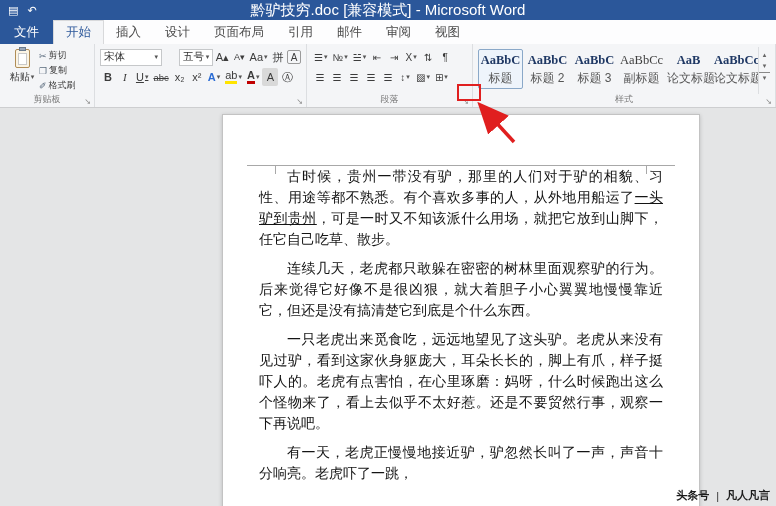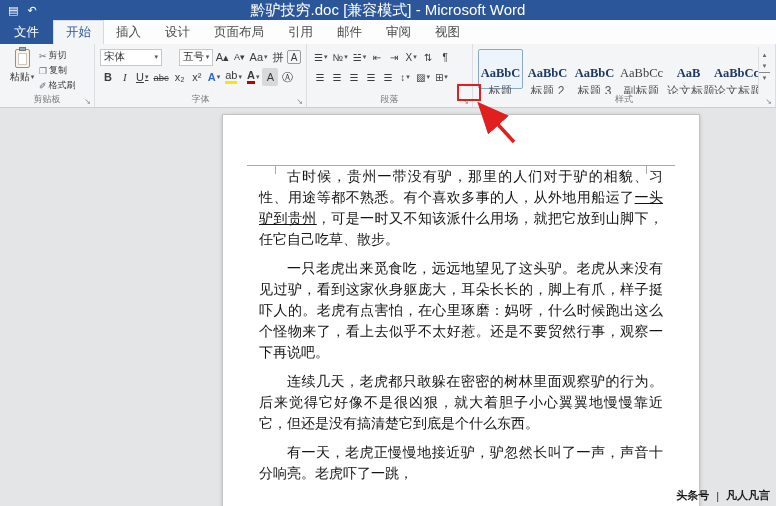--- a/index.html
+++ b/index.html
@@ -54,21 +54,21 @@
   .bar-r { border-bottom:3px solid #c00000; line-height:1; font-weight:700; }
   .b-shade { background:#d9d9d9; }
 
   
   .g-para { width:168px; }
   .g-para .rbtn { font-size:10px; }
 
   
   .g-styles { flex:1; display:flex; }
   .gallery { display:flex; gap:2px; padding-top:2px; overflow:hidden; flex:1; }
-  .style-item { width:45px; height:40px; text-align:center; padding-top:16px; border:1px solid transparent; border-radius:2px; flex:none; }
+  .style-item { width:45px; height:40px; text-align:center; padding-top:3px; border:1px solid transparent; border-radius:2px; flex:none; }
   .style-item.sel { border:1px solid #8aa8c8; background:#eef4fb; }
   .style-item .prev { font-size:12.5px; font-weight:700; color:#1f3864; line-height:14px; font-family:"Liberation Serif",serif; white-space:nowrap; }
   .style-item.reg .prev { font-weight:400; color:#404040; }
   .style-item .sname { font-size:12px; color:#555; margin-top:3px; white-space:nowrap; }
   .gal-scroll { width:12px; display:flex; flex-direction:column; justify-content:flex-start; gap:1px; padding-top:3px; border-left:1px solid #dcdee1; }
   .gal-scroll span { font-size:7px; color:#666; text-align:center; line-height:10px; }
   .gal-more { border-top:1px solid #888; }
 
   
   .doc-area { position:absolute; left:0; top:108px; width:776px; height:398px; background:#e4e5e6; overflow:hidden; }
@@ -178,21 +178,20 @@
           <span class="bar-y">ab</span>
           <span class="arr">▾</span>
         </div>
       <div class="rbtn">
           <span class="bar-r">A</span>
           <span class="arr">▾</span>
         </div>
       <div class="rbtn b-shade">A</div>
       <div class="rbtn">Ⓐ</div>
     </div>
-    <div class="glabel">字体</div>
     <span class="launcher">↘</span>
   </div>
 
   <div class="group g-para">
     <div class="row">
       <div class="rbtn">
           <span>☰</span>
           <span class="arr">▾</span>
         </div>
       <div class="rbtn">
@@ -272,22 +271,22 @@
   </div>
 </div>
 
 <div class="doc-area">
   <div class="page">
     <div class="hdr-rule">
         <i class="t1"></i>
         <i class="t2"></i>
       </div>
     <p class="doc-p"><span>古时候，贵州一带没有驴，那里的人们对于驴的相貌、习性、用途等都不熟悉。有个喜欢多事的人，从外地用船运了</span><span class="u">一头驴到贵州</span><span>，可是一时又不知该派什么用场，就把它放到山脚下，任它自己吃草、散步。</span></p>
+    <p class="doc-p">连续几天，老虎都只敢躲在密密的树林里面观察驴的行为。后来觉得它好像不是很凶狠，就大着胆子小心翼翼地慢慢靠近它，但还是没有搞清楚它到底是个什么东西。</p>
     <p class="doc-p">一只老虎出来觅食吃，远远地望见了这头驴。老虎从来没有见过驴，看到这家伙身躯庞大，耳朵长长的，脚上有爪，样子挺吓人的。老虎有点害怕，在心里琢磨：妈呀，什么时候跑出这么个怪物来了，看上去似乎不太好惹。还是不要贸然行事，观察一下再说吧。</p>
-    <p class="doc-p">连续几天，老虎都只敢躲在密密的树林里面观察驴的行为。后来觉得它好像不是很凶狠，就大着胆子小心翼翼地慢慢靠近它，但还是没有搞清楚它到底是个什么东西。</p>
     <p class="doc-p"><span>有一天，老虎正慢慢地接近驴，驴忽然长叫了一声，声音十分响亮。老虎吓了一跳，</span></p>
   </div>
   <div class="watermark">
     <span>头条号</span>
     <span class="sep">|</span>
     <span>凡人凡言</span>
   </div>
 </div>
 
 <div class="red-box"></div>

